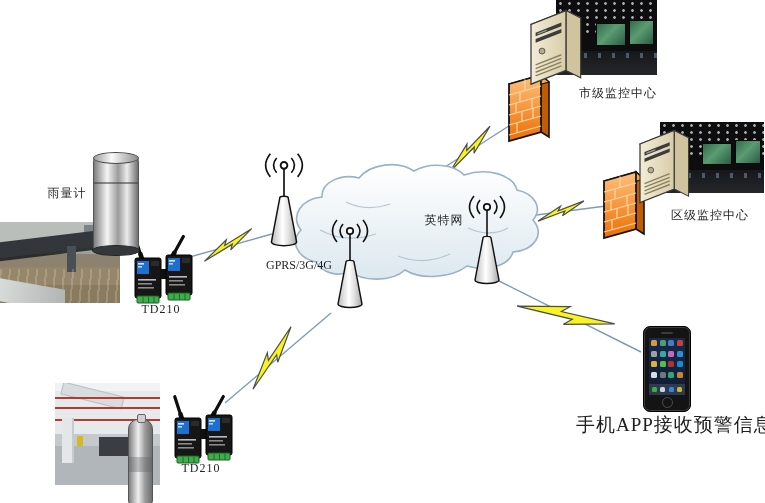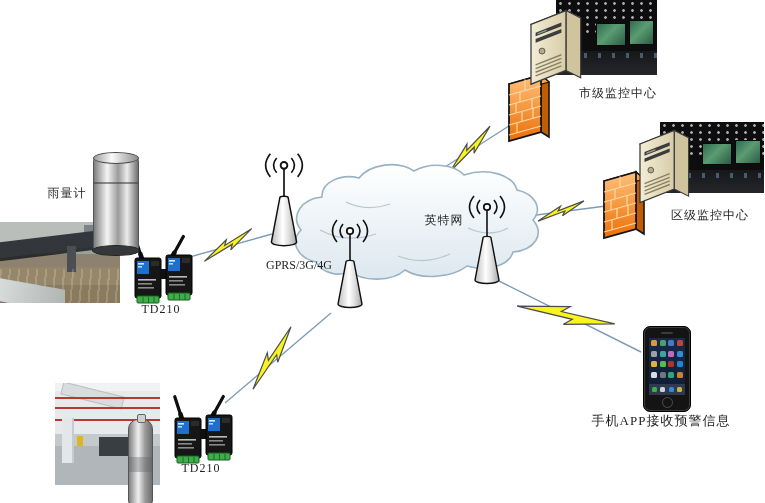--- a/index.html
+++ b/index.html
@@ -325,16 +325,16 @@
     </div>
     <div class="home"></div>
   </div>
 
   <div class="label" style="left:22px; top:185px; width:90px;">雨量计</div>
   <div class="label" style="left:131px; top:302px; width:60px;">TD210</div>
   <div class="label" style="left:254px; top:258px; width:90px; letter-spacing:0;">GPRS/3G/4G</div>
   <div class="label" style="left:390px; top:212px; width:60px;margin-left:24px;">英特网</div>
   <div class="label" style="left:568px; top:85px; width:100px;">市级监控中心</div>
   <div class="label" style="left:660px; top:207px; width:100px;">区级监控中心</div>
-  <div class="label" style="left:576px; top:412px; width:170px; font-size:13px;">手机APP接收预警信息</div>
+  <div class="label" style="left:576px; top:412px; width:170px; font-size:19px;text-align:right;">手机APP接收预警信息</div>
   <div class="label" style="left:171px; top:461px; width:60px;">TD210</div>
 
 </div>
 
 </body></html>

